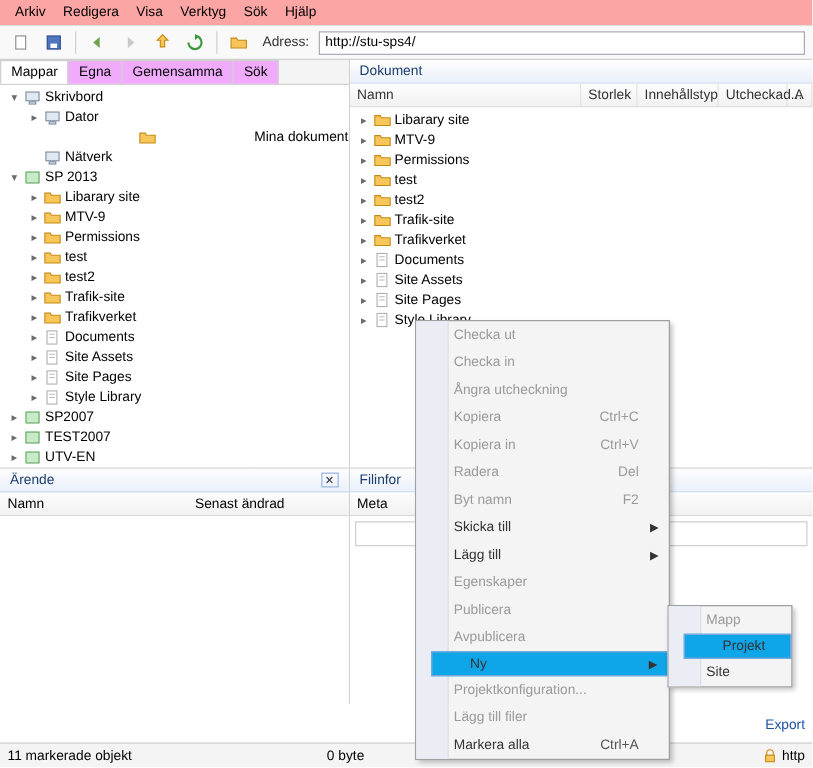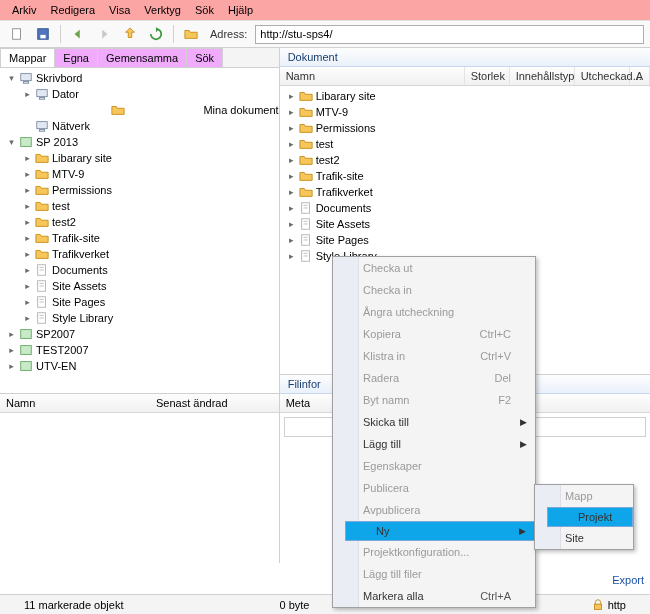--- a/index.html
+++ b/index.html
@@ -42,21 +42,21 @@
 .arende-close { border:1px solid #9bb7dd; width:14px; height:12px; font-size:9px; display:flex; align-items:center; justify-content:center; color:#334; }
 .arende-hdr { display: flex; background: linear-gradient(#fdfdfd,#f1f1f1); border-bottom: 1px solid #d8d8d8; }
 .arende-hdr span { padding: 3px 6px; }
 .arende-body { height: 150px; background: #fff; }
 
 .filinfo { border-top: 1px solid #d0d0d0; }
 .filinfo-meta { background: linear-gradient(#fdfdfd,#f1f1f1); border-bottom: 1px solid #d8d8d8; padding: 3px 6px; }
 .filinfo-body { height: 150px; background: #fff; padding: 4px; }
 .filinfo-box { border: 1px solid #d0d0d0; height: 20px; }
 
-.statusbar { position: absolute; bottom: 0; left: 0; right: 0; height: 20px; background: #f4f4f4; border-top: 1px solid #d0d0d0; display: flex; align-items: center; padding: 0 24px; gap: 16px; }
+.statusbar { position: absolute; bottom: 0; left: 0; right: 0; height: 20px; background: #f4f4f4; border-top: 1px solid #d0d0d0; display: flex; align-items: center; padding: 0 6px; gap: 16px; }
 .status-right { margin-left: auto; display:flex; align-items:center; gap:0;justify-content:space-between;}
 
 .ctx { position: absolute; background: #f4f4f4; border: 1px solid #a0a0a0; box-shadow: 2px 2px 4px rgba(0,0,0,.25); z-index: 100; }
 .ctx-row { display: flex; align-items: center; height: 22px; padding: 0 24px 0 30px; position: relative; color: #333; cursor: default; }
 .ctx-row.disabled { color: #9a9a9a; }
 .ctx-row.hl { background: #0ea5e9; border: 1px solid #7ba7d9; height: 20px; margin-left: 12px; }
 .ctx-short { position: absolute; right: 24px; color: #555; }
 .ctx-row.disabled .ctx-short { color: #9a9a9a; }
 .ctx-arrow { position: absolute; right: 8px; font-size: 9px; }
 .ctx-iconstrip { position: absolute; left: 0; top: 0; bottom: 0; width: 26px; background: #eaeef4; border-right: 1px solid #dcdfe6; }
@@ -309,20 +309,24 @@
           <span class="expander">▸</span>
           <span class="icon">
             <svg viewBox="0 0 16 16">
               <rect x="2" y="3" width="12" height="10" class="ic-green"></rect>
             </svg>
           </span>
           <span>UTV-EN</span>
         </div>
       </div>
     <div class="arende">
+      <div class="arende-title">
+        <span>Ärende</span>
+        <span class="arende-close">✕</span>
+      </div>
       <div class="arende-hdr">
         <span style="width:150px">Namn</span>
         <span>Senast ändrad</span>
       </div>
       <div class="arende-body"></div>
     </div>
   </div>
 
   <div class="rightcol">
     <div class="panel-title">Dokument</div>
@@ -478,21 +482,21 @@
           <span>Checka in</span>
         </div>
         <div class="ctx-row disabled">
           <span>Ångra utcheckning</span>
         </div>
         <div class="ctx-row disabled">
           <span>Kopiera</span>
           <span class="ctx-short">Ctrl+C</span>
         </div>
         <div class="ctx-row disabled">
-          <span>Klistra in</span>
+          <span>Kopiera in</span>
           <span class="ctx-short">Ctrl+V</span>
         </div>
         <div class="ctx-row disabled">
           <span>Radera</span>
           <span class="ctx-short">Del</span>
         </div>
         <div class="ctx-row disabled">
           <span>Byt namn</span>
           <span class="ctx-short">F2</span>
         </div>

